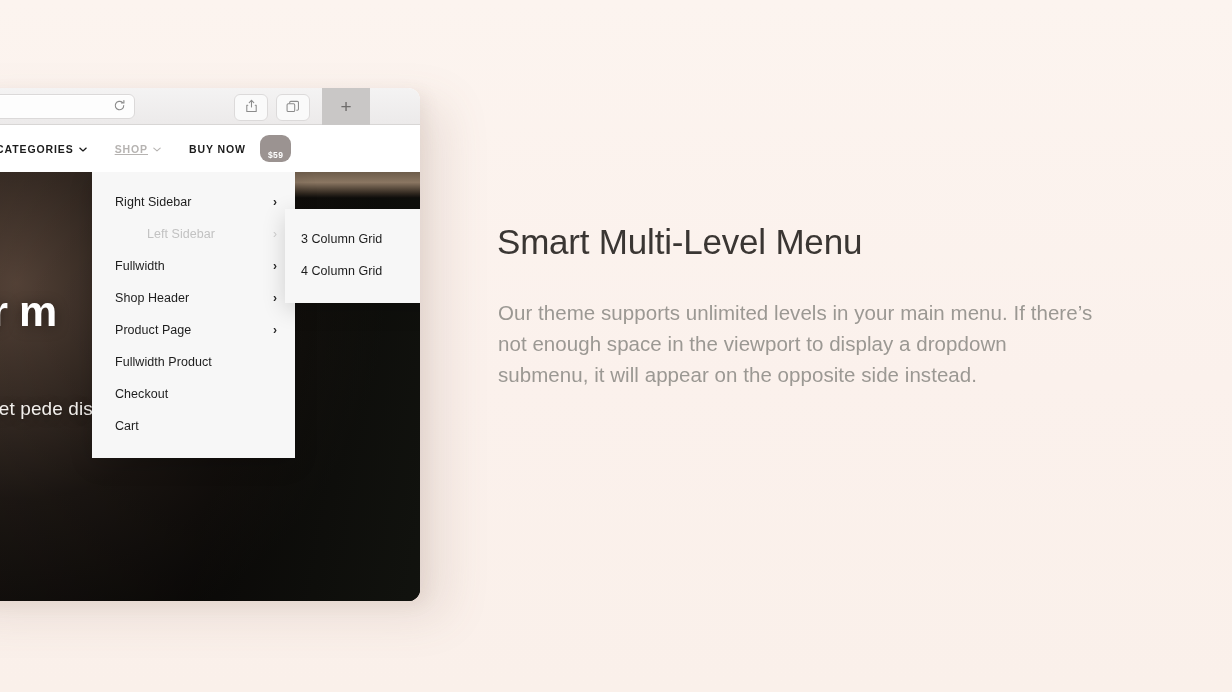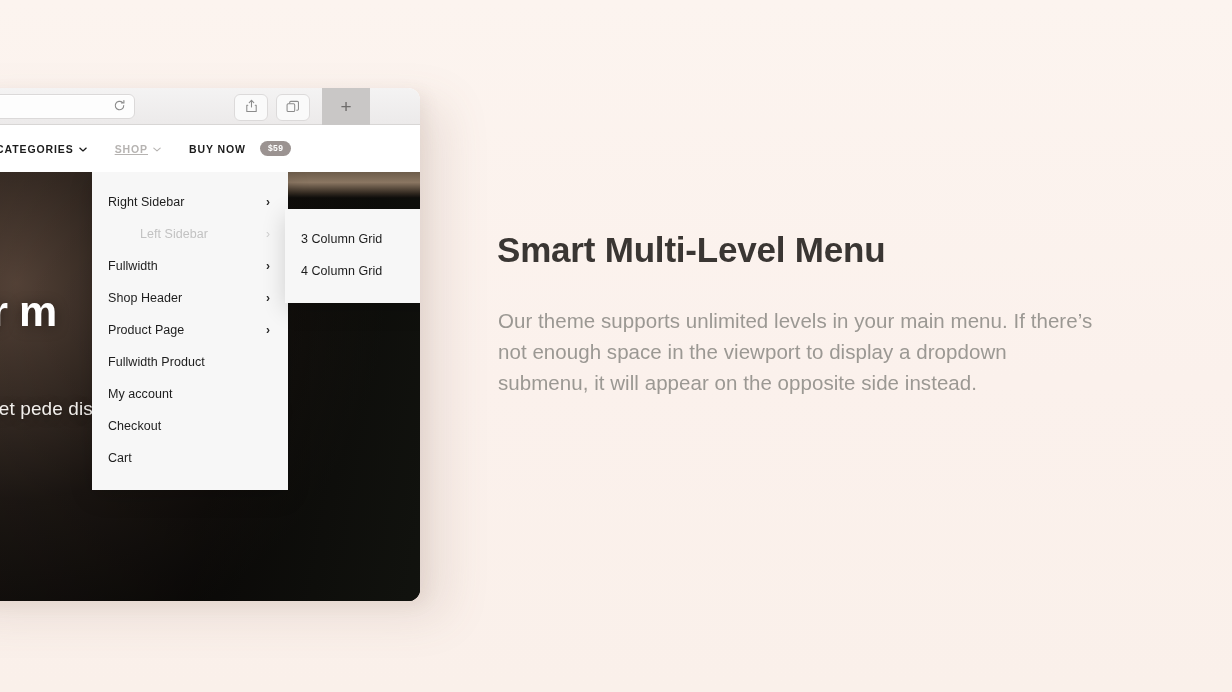--- a/index.html
+++ b/index.html
@@ -128,21 +128,21 @@
     line-height: 1;
     transform: translateY(1px);
   }
   .price-badge {
     background: #9b9391;
     color: #ffffff;
     font-size: 8.5px;
     font-weight: bold;
     letter-spacing: 0.4px;
     border-radius: 9px;
-    padding: 3px 8px 3px 8px;
+    padding: 16px 8px 3px 8px;
     margin-left: 9px;
     line-height: 1;
   }
 
   
   .page-body {
     position: relative;
     height: 429px;
     overflow: hidden;
     background: #1a1814;
@@ -208,21 +208,21 @@
   .dropdown {
     position: absolute;
     background: #f7f7f7;
     z-index: 5;
     box-shadow: 0 6px 22px rgba(0,0,0,0.16);
   }
   #menu-level-1 {
     left: 152px;
     top: 0px;
     width: 196px;
-    padding: 14px 0 16px 0;
+    padding: 14px 0 16px 7px;
   }
   #menu-level-2 {
     left: 345px;
     top: 37px;
     width: 196px;
     padding: 14px 0 16px 0;
   }
   .menu-item {
     display: flex;
     align-items: center;
@@ -245,25 +245,25 @@
 
   
   #copy-panel {
     position: absolute;
     left: 497px;
     top: 214px;
     width: 620px;
   }
   #feature-heading {
     font-size: 35px;
-    font-weight: bold;
+    font-weight: normal;
     color: #3a3633;
     letter-spacing: -0.2px;
     line-height: 1.15;
-    margin: 16px 0 36px 0;
+    margin: 8px 0 36px 0;
   }
   #feature-body {
     font-size: 20.5px;
     font-weight: 400;
     color: #9b9893;
     line-height: 1.5;
     letter-spacing: 0.05px;
     margin: 1px;
     max-width: 600px;
   }
@@ -371,23 +371,20 @@
 
         <div class="menu-item">
           <span>Product Page</span>
           <span class="chevron">›</span>
         </div>
 
         <div class="menu-item">
           <span>Fullwidth Product</span>
         </div>
 
-        <div class="menu-item">
-          <span>My account</span>
-        </div>
 
         <div class="menu-item">
           <span>Checkout</span>
         </div>
 
         <div class="menu-item">
           <span>Cart</span>
         </div>
       </div>
 

